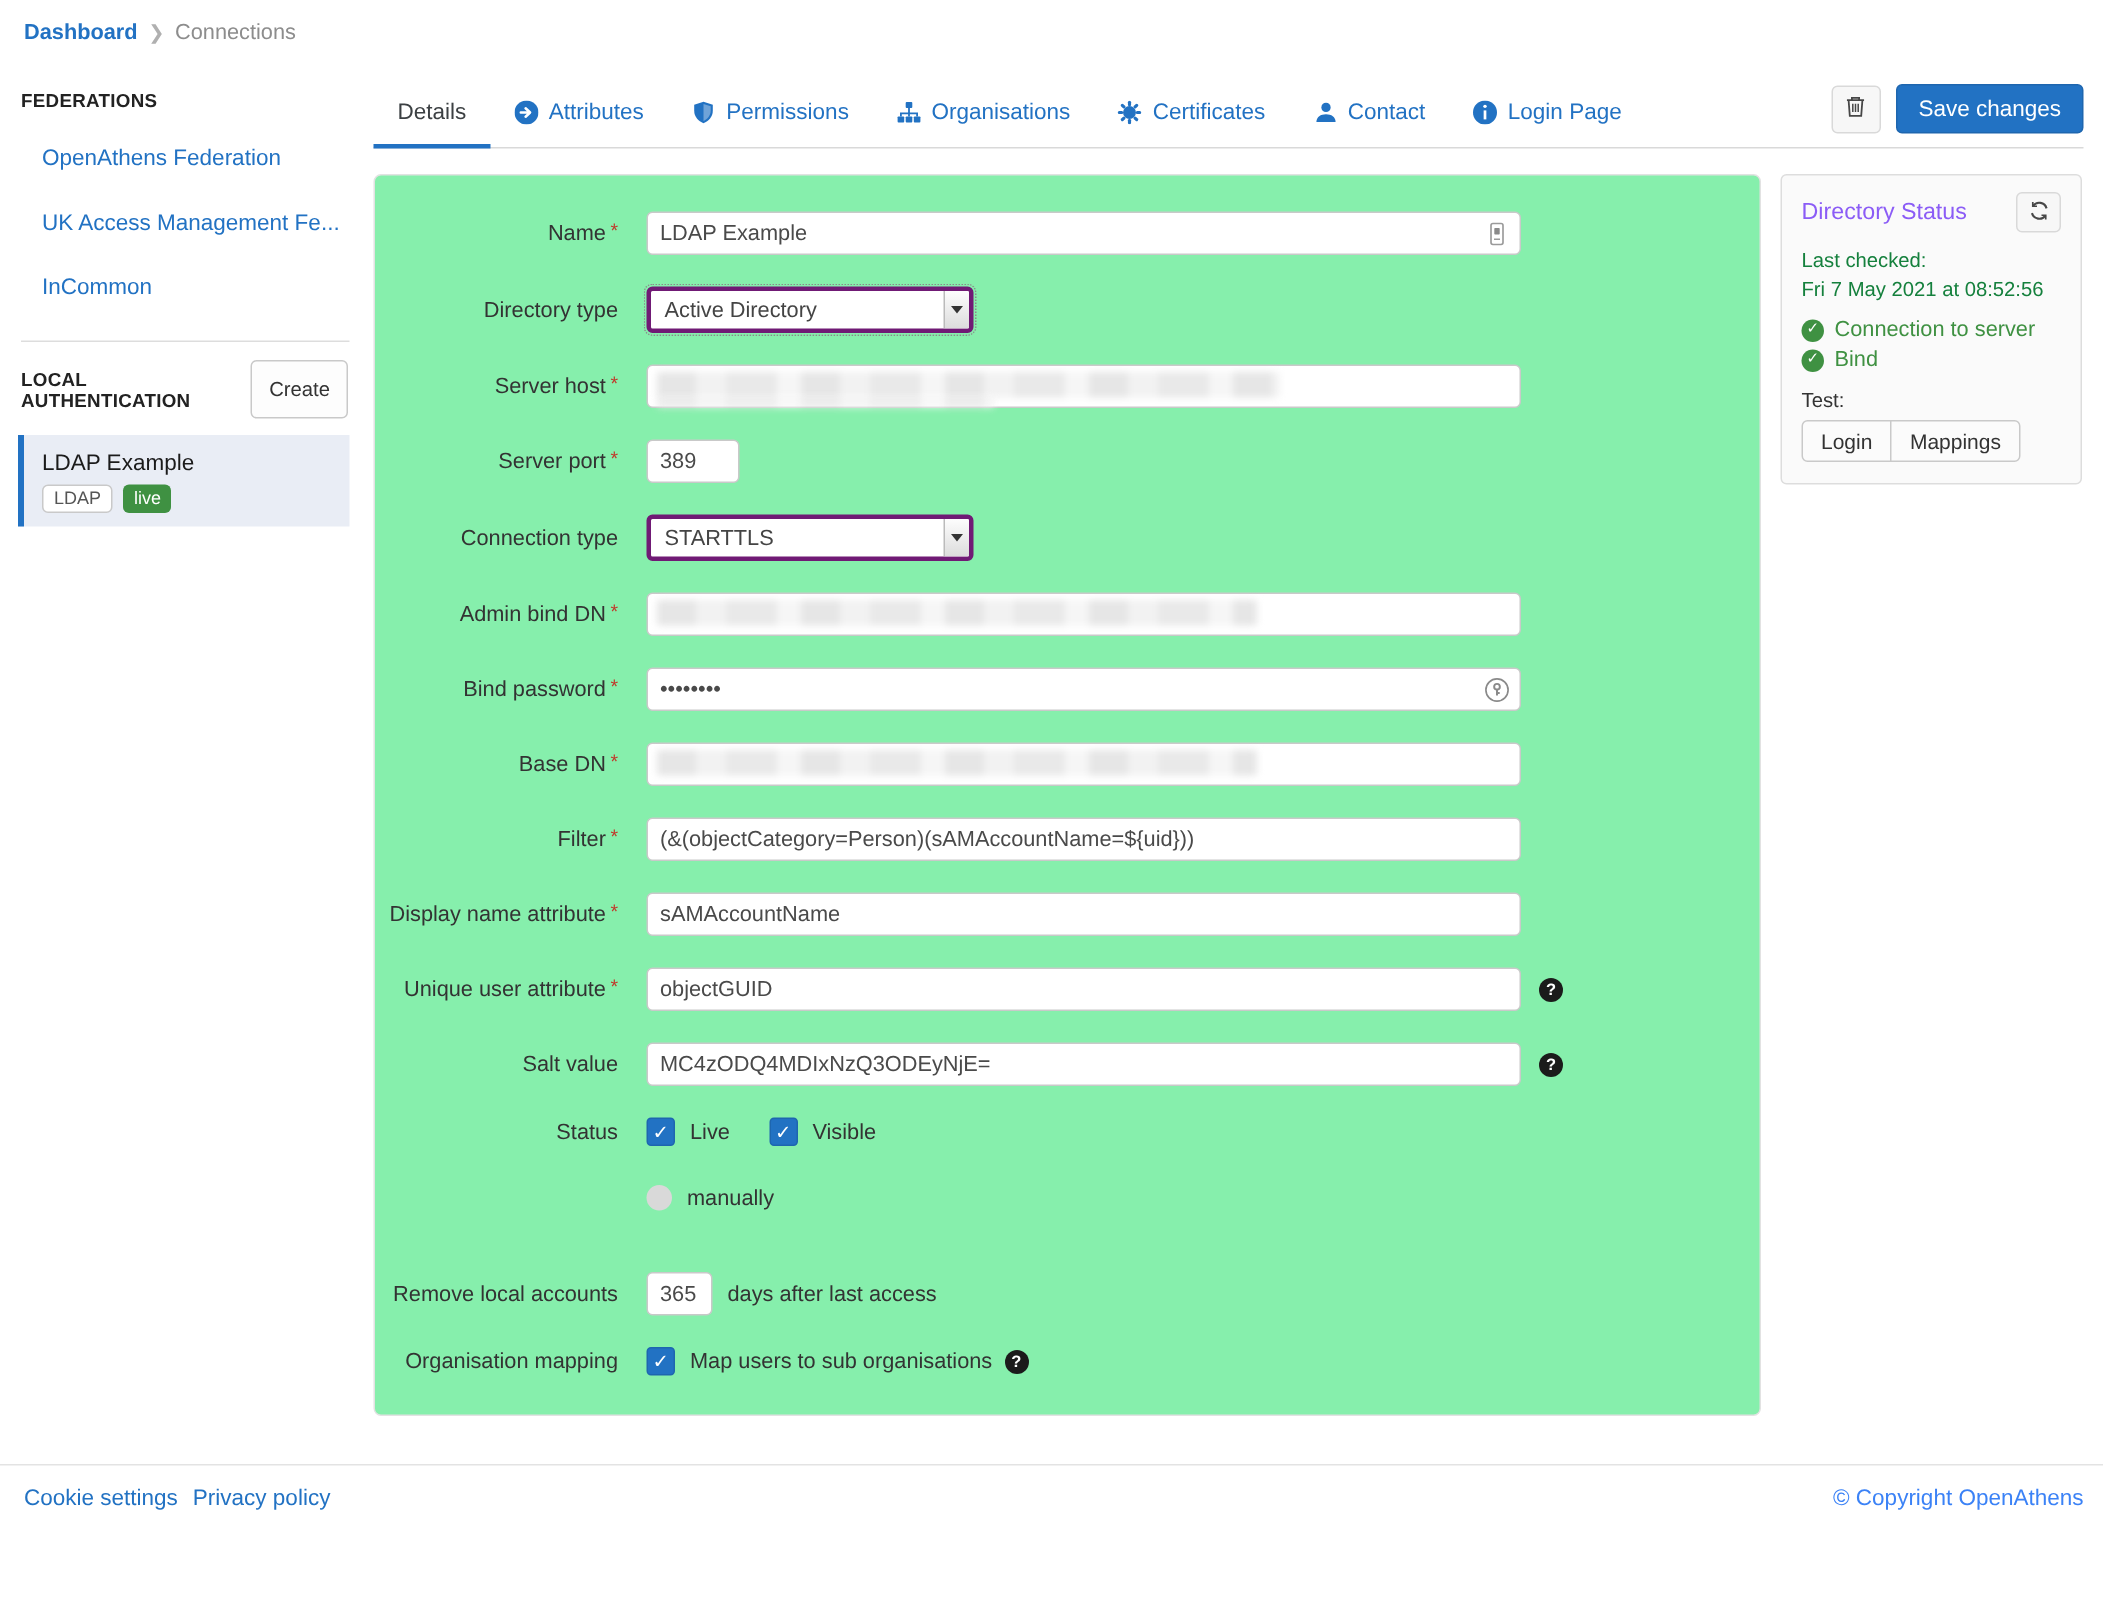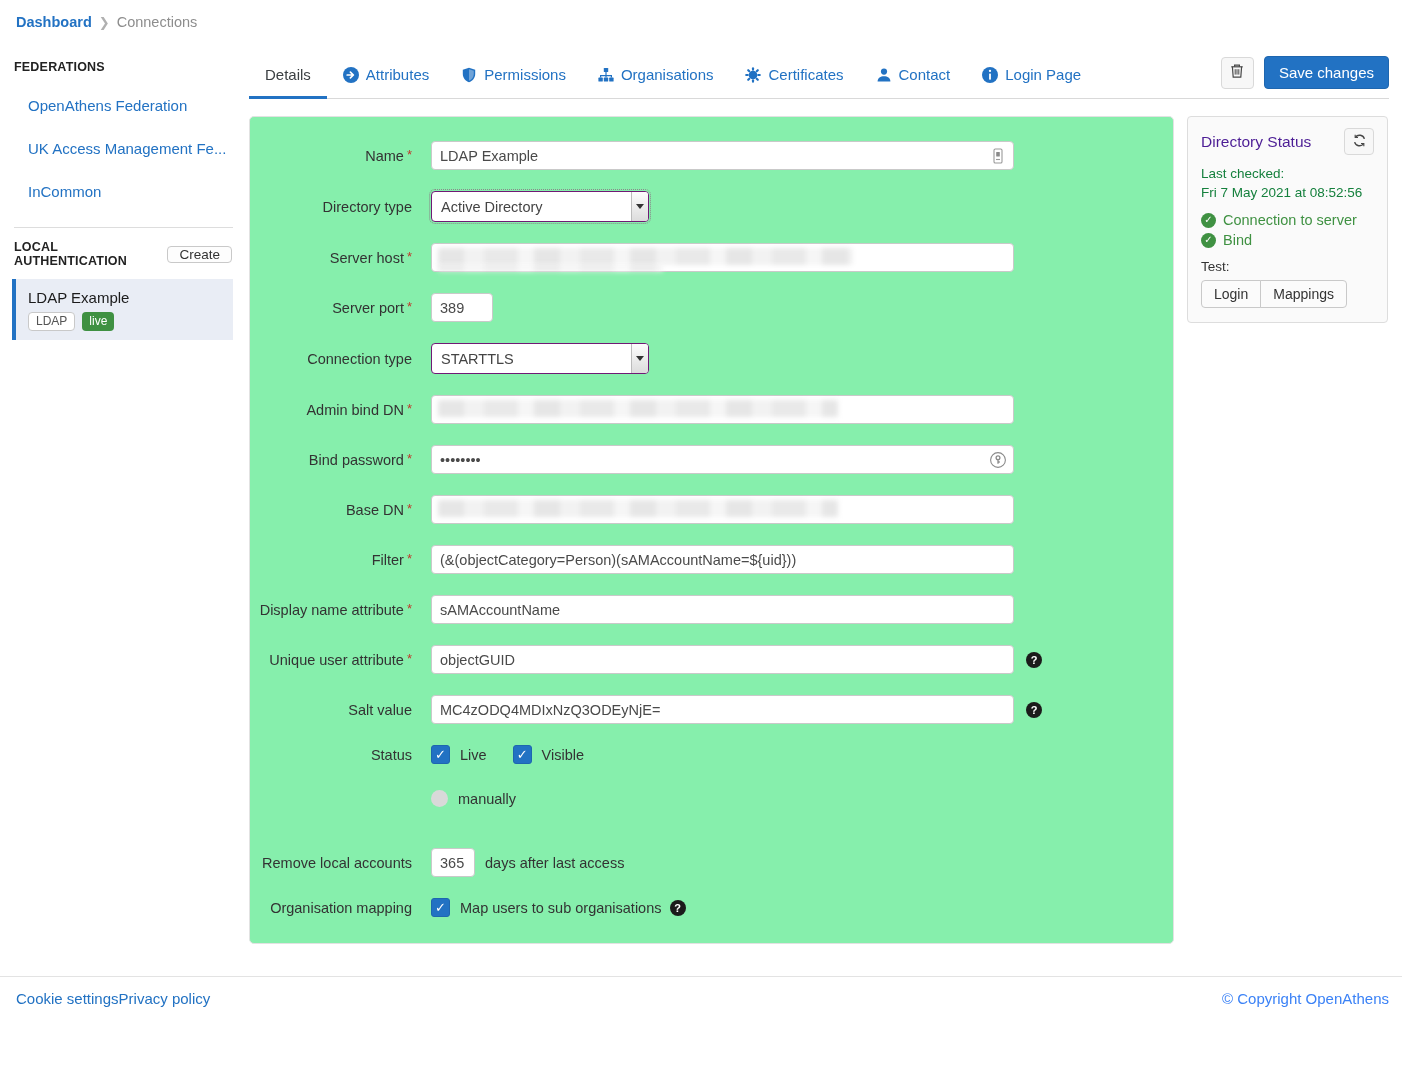--- a/index.html
+++ b/index.html
@@ -22,21 +22,21 @@
 
   
   .sidebar { width:236px; flex:0 0 236px; padding:30px 0 0 14px; }
   .side-heading { font-size:12.5px; font-weight:700; color:#222; letter-spacing:.2px; }
   .fed-list { margin-top:10px; }
   .fed-item { display:block; padding:13px 0 13px 14px; font-size:15px; color:#2272c3; cursor:pointer; }
   .side-divider { border:0; border-top:1px solid #ddd; margin:14px 0 12px 0; width:219px; }
   .local-auth-row { display:flex; align-items:center; justify-content:space-between; padding-right:4px; margin-bottom:11px; }
   .btn-light {
     font-family:inherit; font-size:13.5px; color:#333; background:#fdfdfd;
-    border:1px solid #c9c9c9; border-radius:4px; padding:0 11px; cursor:pointer;
+    border:1px solid #c9c9c9; border-radius:4px; padding:11px 11px; cursor:pointer;
   }
   .conn-item {
     margin-left:-2px; border-left:4px solid #2272c3; background:#e9edf5;
     padding:10px 12px 9px 12px; width:221px; cursor:pointer;
   }
   .conn-name { font-size:15px; color:#1b1b1b; }
   .conn-badges { margin-top:6px; display:flex; gap:7px; align-items:center; }
   .badge-outline {
     font-size:12px; color:#555; background:#fff; border:1px solid #c9c9c9;
     border-radius:4px; padding:1px 7px 2px 7px;
@@ -88,21 +88,21 @@
   .redacted-box { position:relative; }
   .redact {
     position:absolute; left:7px; top:5px; height:17px;
     background:repeating-linear-gradient(90deg,#e6e6e6 0 26px,#f2f2f2 26px 46px,#e9e9e9 46px 80px,#f6f6f6 80px 96px);
     filter:blur(2.5px); border-radius:2px;
   }
   .redact.r2 { top:21px; height:8px; opacity:.75; }
 
   
   .select {
-    width:218px; height:31px; background:#fff; border:1px solid #701a75; border-radius:4px;
+    width:218px; height:31px; background:#fff; border:3px solid #701a75; border-radius:4px;
     display:flex; align-items:stretch; cursor:pointer; overflow:hidden;
   }
   .select.focus-ring { outline:1px dotted #8a8a8a; outline-offset:1px; }
   .select-value { flex:1; display:flex; align-items:center; padding:0 9px; font-size:14.5px; color:#444; }
   .select-arrow {
     width:17px; border-left:1px solid #bbb; background:linear-gradient(#fdfdfd,#dcdcdc);
     display:flex; align-items:center; justify-content:center;
   }
   .select-arrow::after { content:""; border-left:4px solid transparent; border-right:4px solid transparent; border-top:5px solid #333; }
 
@@ -126,41 +126,41 @@
     margin-left:12px; cursor:pointer; flex:0 0 16px;
   }
   .suffix-text { font-size:14.5px; color:#333; margin-left:10px; }
 
   
   .status-panel {
     width:201px; flex:0 0 201px; margin-left:13px; margin-top:17px;
     background:#fafafa; border:1px solid #ddd; border-radius:4px; padding:11px 13px 14px 13px;
   }
   .sp-head { display:flex; align-items:center; justify-content:space-between; margin-bottom:9px; }
-  .sp-title { font-size:15.5px; color:#4c1d95; }
+  .sp-title { font-size:15.5px; color:#8b5cf6; }
   .sp-refresh { width:30px; height:27px; }
   .sp-line { font-size:13.5px; color:#15803d; line-height:19px; }
   .sp-checks { margin:8px 0 9px 0; }
   .sp-check { display:flex; align-items:center; gap:7px; font-size:14.5px; color:#3f9142; line-height:20px; }
   .check-icon {
     width:15px; height:15px; border-radius:50%; background:#3f9142; color:#fff; font-size:10px; font-weight:700;
     display:inline-flex; align-items:center; justify-content:center; flex:0 0 15px;
   }
   .sp-test-label { font-size:13.5px; color:#333; margin-bottom:6px; }
   .btn-group { display:inline-flex; }
   .btn-group .btn-light { border-radius:0; margin-left:-1px; padding:5px 12px; font-size:14px; background:#fbfbfb; }
   .btn-group .btn-light:first-child { border-radius:4px 0 0 4px; margin-left:0; }
   .btn-group .btn-light:last-child { border-radius:0 4px 4px 0; }
 
   
   .footer {
     margin-top:32px; border-top:1px solid #e3e3e3; padding:13px 13px 13px 16px;
     display:flex; align-items:center; justify-content:space-between;
   }
-  .footer-links { display:flex; gap:0; }
+  .footer-links { display:flex; gap:10px; }
   .footer-links a { color:#2272c3; font-size:15px; cursor:pointer; }
   .copyright { font-size:15px; color:#3b82f6; }
 </style>
 </head>
 <body>
 
 <div class="breadcrumb">
   <a class="bc-link">Dashboard</a>
   <span class="bc-sep">❯</span>
   <span class="bc-current">Connections</span>

